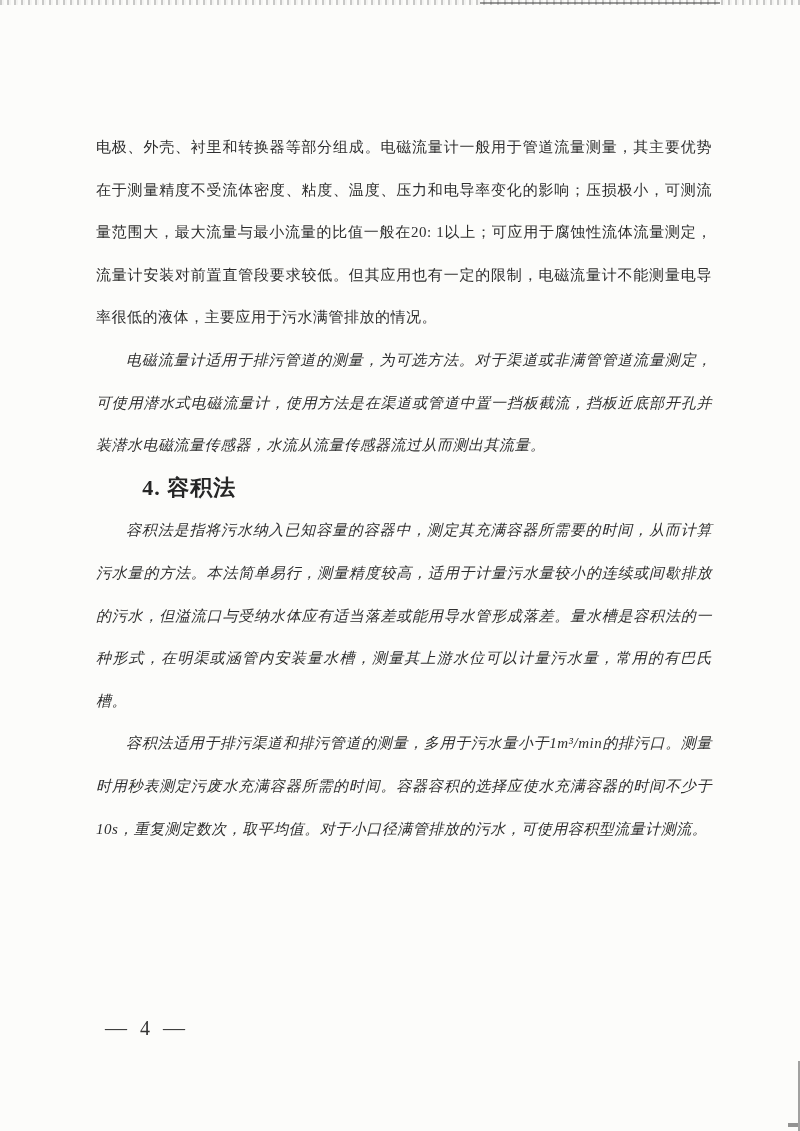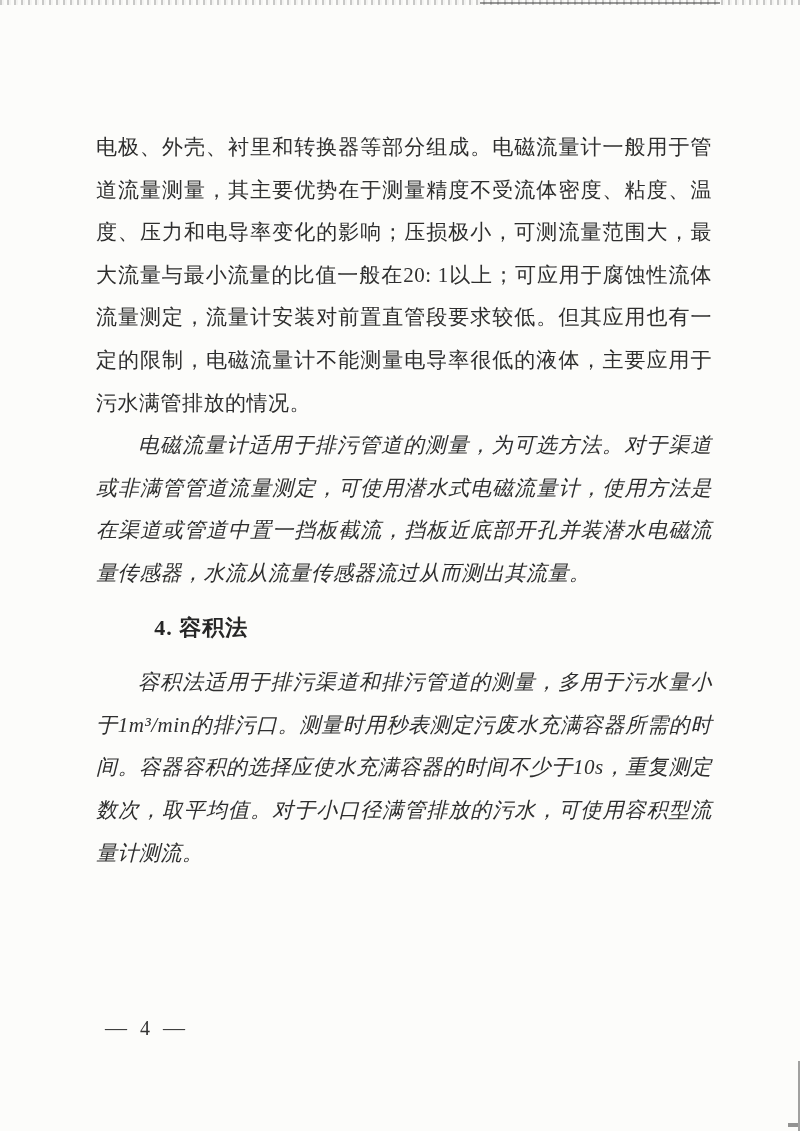--- a/index.html
+++ b/index.html
@@ -52,32 +52,32 @@
     background: rgba(70,70,70,0.5);
   }
   .content {
     position: absolute;
     top: 126px;
     left: 96px;
     width: 616px;
   }
   .para {
     margin: 0;
-    font-size: 21px;
+    font-size: 15px;
     line-height: 42.6px;
     text-align: justify;
     letter-spacing: 0.5px;
     color: #2e2e2e;
   }
   .para.indent {
     text-indent: 2em;
     font-style: italic;
   }
   .heading {
-    margin: 12px;
+    margin: 0;
     padding-left: 2.1em;
     font-size: 22px;
     line-height: 42.6px;
     font-weight: bold;
     color: #262626;
     letter-spacing: 1px;
   }
   .footer {
     position: absolute;
     left: 106px;
@@ -103,20 +103,21 @@
   <div class="scan-speck-br"></div>
   <div class="scan-edge-right"></div>
 
   <div class="content">
     <p class="para">电极、外壳、衬里和转换器等部分组成。电磁流量计一般用于管道流量测量，其主要优势在于测量精度不受流体密度、粘度、温度、压力和电导率变化的影响；压损极小，可测流量范围大，最大流量与最小流量的比值一般在20: 1以上；可应用于腐蚀性流体流量测定，流量计安装对前置直管段要求较低。但其应用也有一定的限制，电磁流量计不能测量电导率很低的液体，主要应用于污水满管排放的情况。</p>
 
     <p class="para indent">电磁流量计适用于排污管道的测量，为可选方法。对于渠道或非满管管道流量测定，可使用潜水式电磁流量计，使用方法是在渠道或管道中置一挡板截流，挡板近底部开孔并装潜水电磁流量传感器，水流从流量传感器流过从而测出其流量。</p>
 
     <h4 class="heading">4. 容积法</h4>
 
+    <p class="para indent">容积法是指将污水纳入已知容量的容器中，测定其充满容器所需要的时间，从而计算污水量的方法。本法简单易行，测量精度较高，适用于计量污水量较小的连续或间歇排放的污水，但溢流口与受纳水体应有适当落差或能用导水管形成落差。量水槽是容积法的一种形式，在明渠或涵管内安装量水槽，测量其上游水位可以计量污水量，常用的有巴氏槽。</p>
 
     <p class="para indent">容积法适用于排污渠道和排污管道的测量，多用于污水量小于1m³/min的排污口。测量时用秒表测定污废水充满容器所需的时间。容器容积的选择应使水充满容器的时间不少于10s，重复测定数次，取平均值。对于小口径满管排放的污水，可使用容积型流量计测流。</p>
   </div>
 
   <div class="footer">
     <span class="dash">—</span>
     <span class="num">4</span>
     <span class="dash">—</span>
   </div>
 

